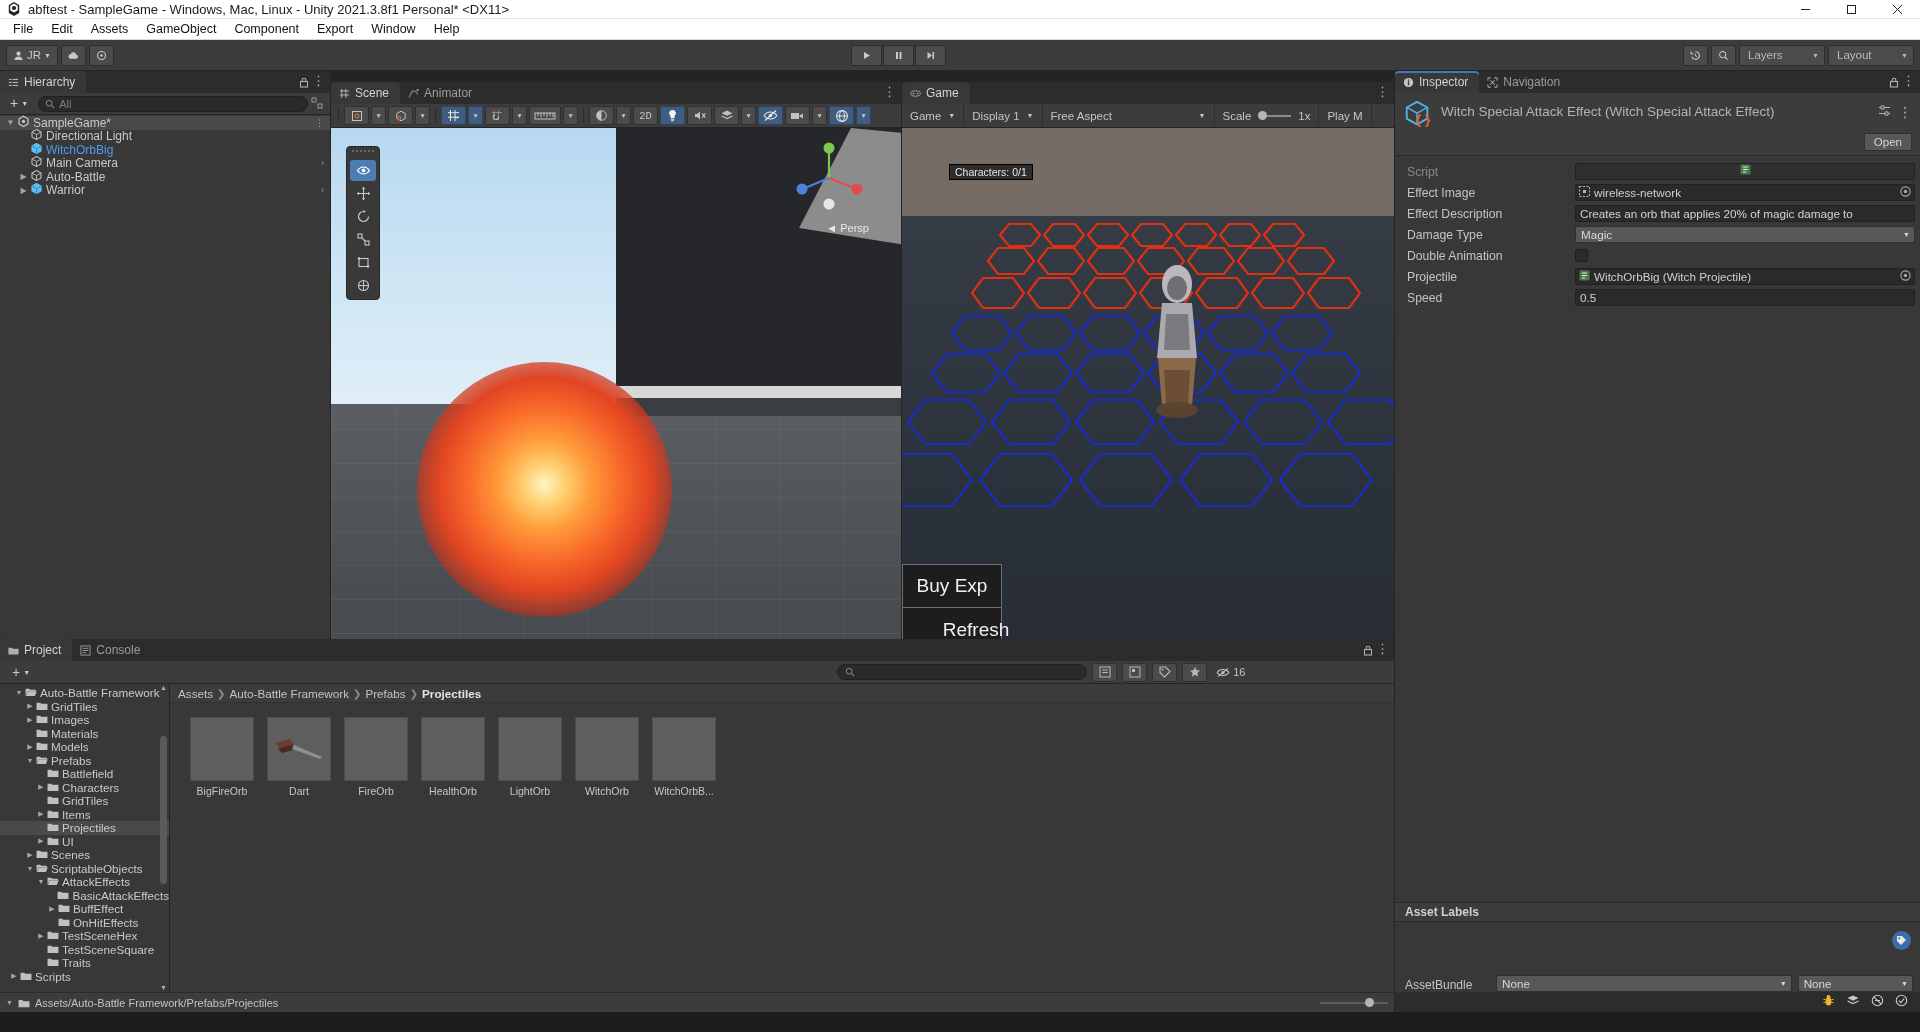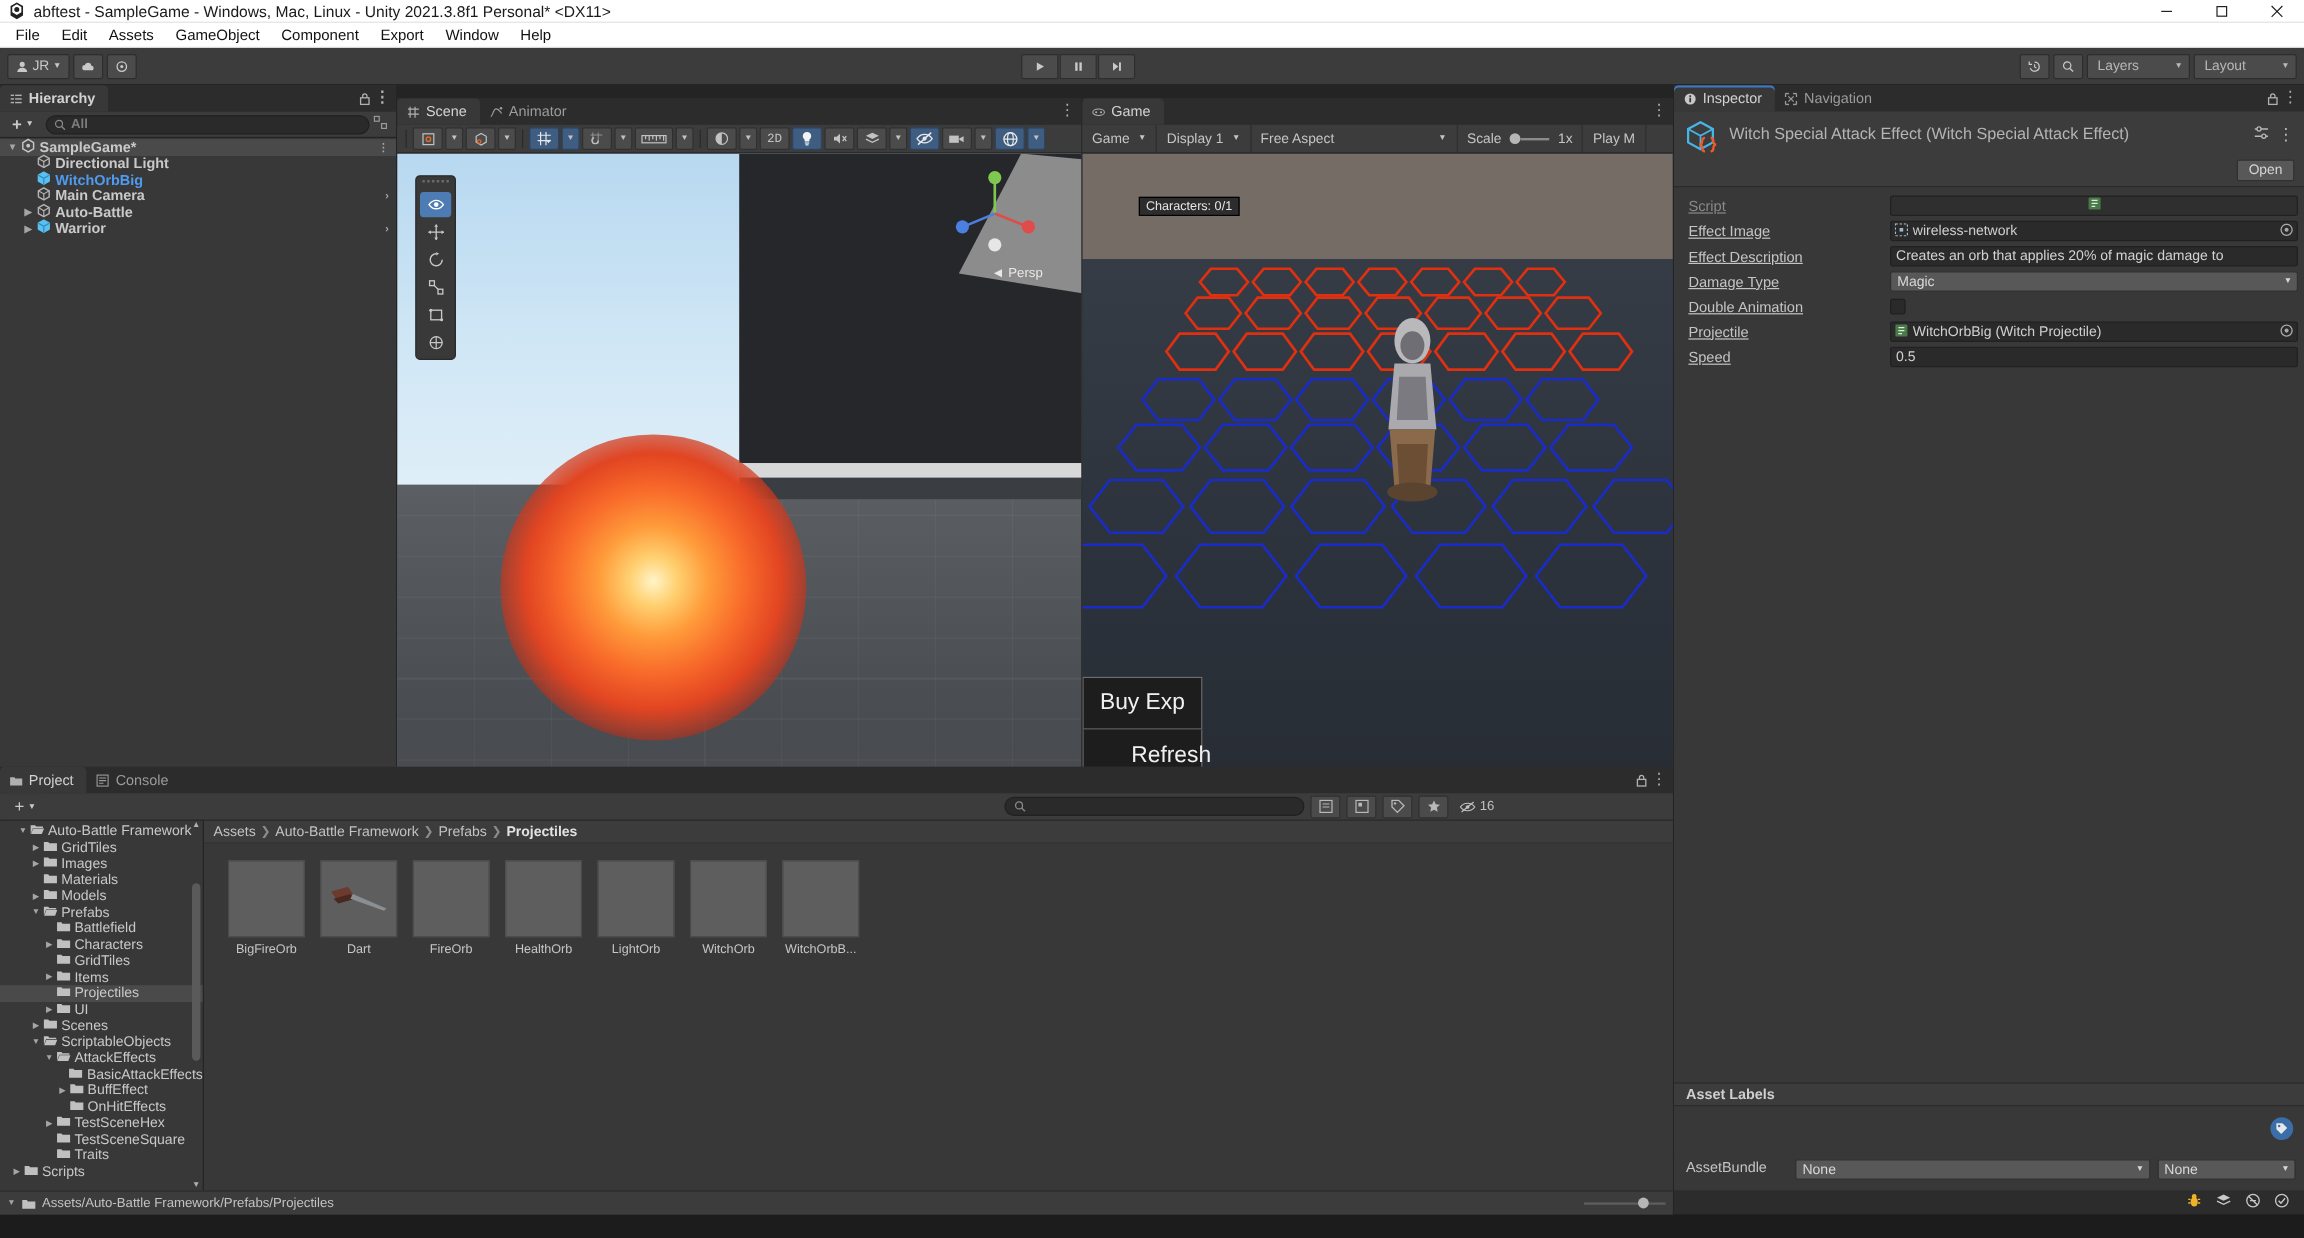--- a/index.html
+++ b/index.html
@@ -173,21 +173,21 @@
   .insp-obj-icon { width:30px; height:30px; flex:none; }
   .insp-name { font-size:13.5px; color:#b4b4b4; padding-top:5px; flex:1; white-space:nowrap; overflow:hidden; }
   .insp-head-icons { display:flex; gap:7px; color:#b8b8b8; padding-top:5px; }
   .open-btn {
     position:absolute; right:8px; bottom:4px; height:18px; padding:0 9px;
     background:#585858; border:1px solid #303030; border-radius:2px;
     display:flex; align-items:center; font-size:11.5px; color:#d5d5d5;
   }
   .insp-body { flex:1; overflow:hidden; background:#383838; padding-top:5px; }
   .prow { height:21px; display:flex; align-items:center; padding:0 5px 0 12px; font-size:12.2px; }
-  .plabel { width:168px; color:#c4c4c4; flex:none; white-space:nowrap;text-decoration:underline; }
+  .plabel { width:168px; color:#c4c4c4; flex:none; white-space:nowrap; }
   .plabel.dim { color:#888; }
   .pfield { flex:1; height:17px; display:flex; align-items:center; }
   .objfield {
     flex:1; height:17px; background:#2a2a2a; border:1px solid #212121; border-radius:2px;
     display:flex; align-items:center; gap:4px; padding:0 3px; color:#cfcfcf; font-size:11.7px;
     overflow:hidden; white-space:nowrap;
   }
   .objfield.dis { background:#2f2f2f; color:#8e8e8e;flex-direction:column; }
   .objfield .pick { margin-left:auto; flex:none; }
   .mini-ico { width:11px; height:11px; flex:none; display:inline-block; }
@@ -202,21 +202,21 @@
     display:flex; align-items:center; justify-content:space-between; padding:0 4px 0 5px;
     color:#d8d8d8; font-size:11.7px;
   }
   .insp-foot { flex:none; }
   .labels-head { height:20px; background:#3c3c3c; border-top:1px solid #2a2a2a;
                  display:flex; align-items:center; padding:0 10px; font-size:12px;
                  color:#cfcfcf; font-weight:bold; border-bottom:1px solid #2a2a2a; }
   .labels-body { height:44px; background:#383838; position:relative; }
   .tag-circle { position:absolute; right:9px; top:9px; width:19px; height:19px; border-radius:50%;
                 background:#3b6ea8; display:flex; align-items:center; justify-content:center; }
-  .bundle-row { height:26px; display:flex; align-items:flex-start; gap:6px; padding:0 7px 0 10px; background:#383838; }
+  .bundle-row { height:26px; display:flex; align-items:flex-end; gap:6px; padding:0 7px 0 10px; background:#383838; }
   .bundle-lbl { width:85px; font-size:12px; color:#c4c4c4; }
   .statusbar-insp { height:20px; background:#2c2c2c; display:flex; align-items:center;
                     justify-content:flex-end; gap:11px; padding:0 12px; }
 
   
   .proj-sub {
     height:23px; background:#3c3c3c; display:flex; align-items:center;
     border-bottom:1px solid #242424; flex:none; padding:0 5px; gap:5px;
   }
   .proj-search {
@@ -359,21 +359,21 @@
       <span style="font-size:7px;">▼</span>
     </div>
     <div class="dropdown-tb">
       <span>Layout</span>
       <span style="font-size:7px;">▼</span>
     </div>
   </div>
 
   <div class="workspace">
 
-    <div class="col" style="width:330px;font-weight:bold;">
+    <div class="col" style="width:330px;">
 
       <div class="panel" style="height:620px;">
         <div class="tabrow">
           <div class="tab active">
             <svg class="mini-ico" viewBox="0 0 12 12">
                 <rect x="1" y="2" width="3" height="1.3" fill="#b0b0b0"></rect>
                 <rect x="5" y="2" width="6" height="1.3" fill="#b0b0b0"></rect>
                 <rect x="1" y="5.3" width="3" height="1.3" fill="#b0b0b0"></rect>
                 <rect x="5" y="5.3" width="6" height="1.3" fill="#b0b0b0"></rect>
                 <rect x="1" y="8.6" width="3" height="1.3" fill="#b0b0b0"></rect>

